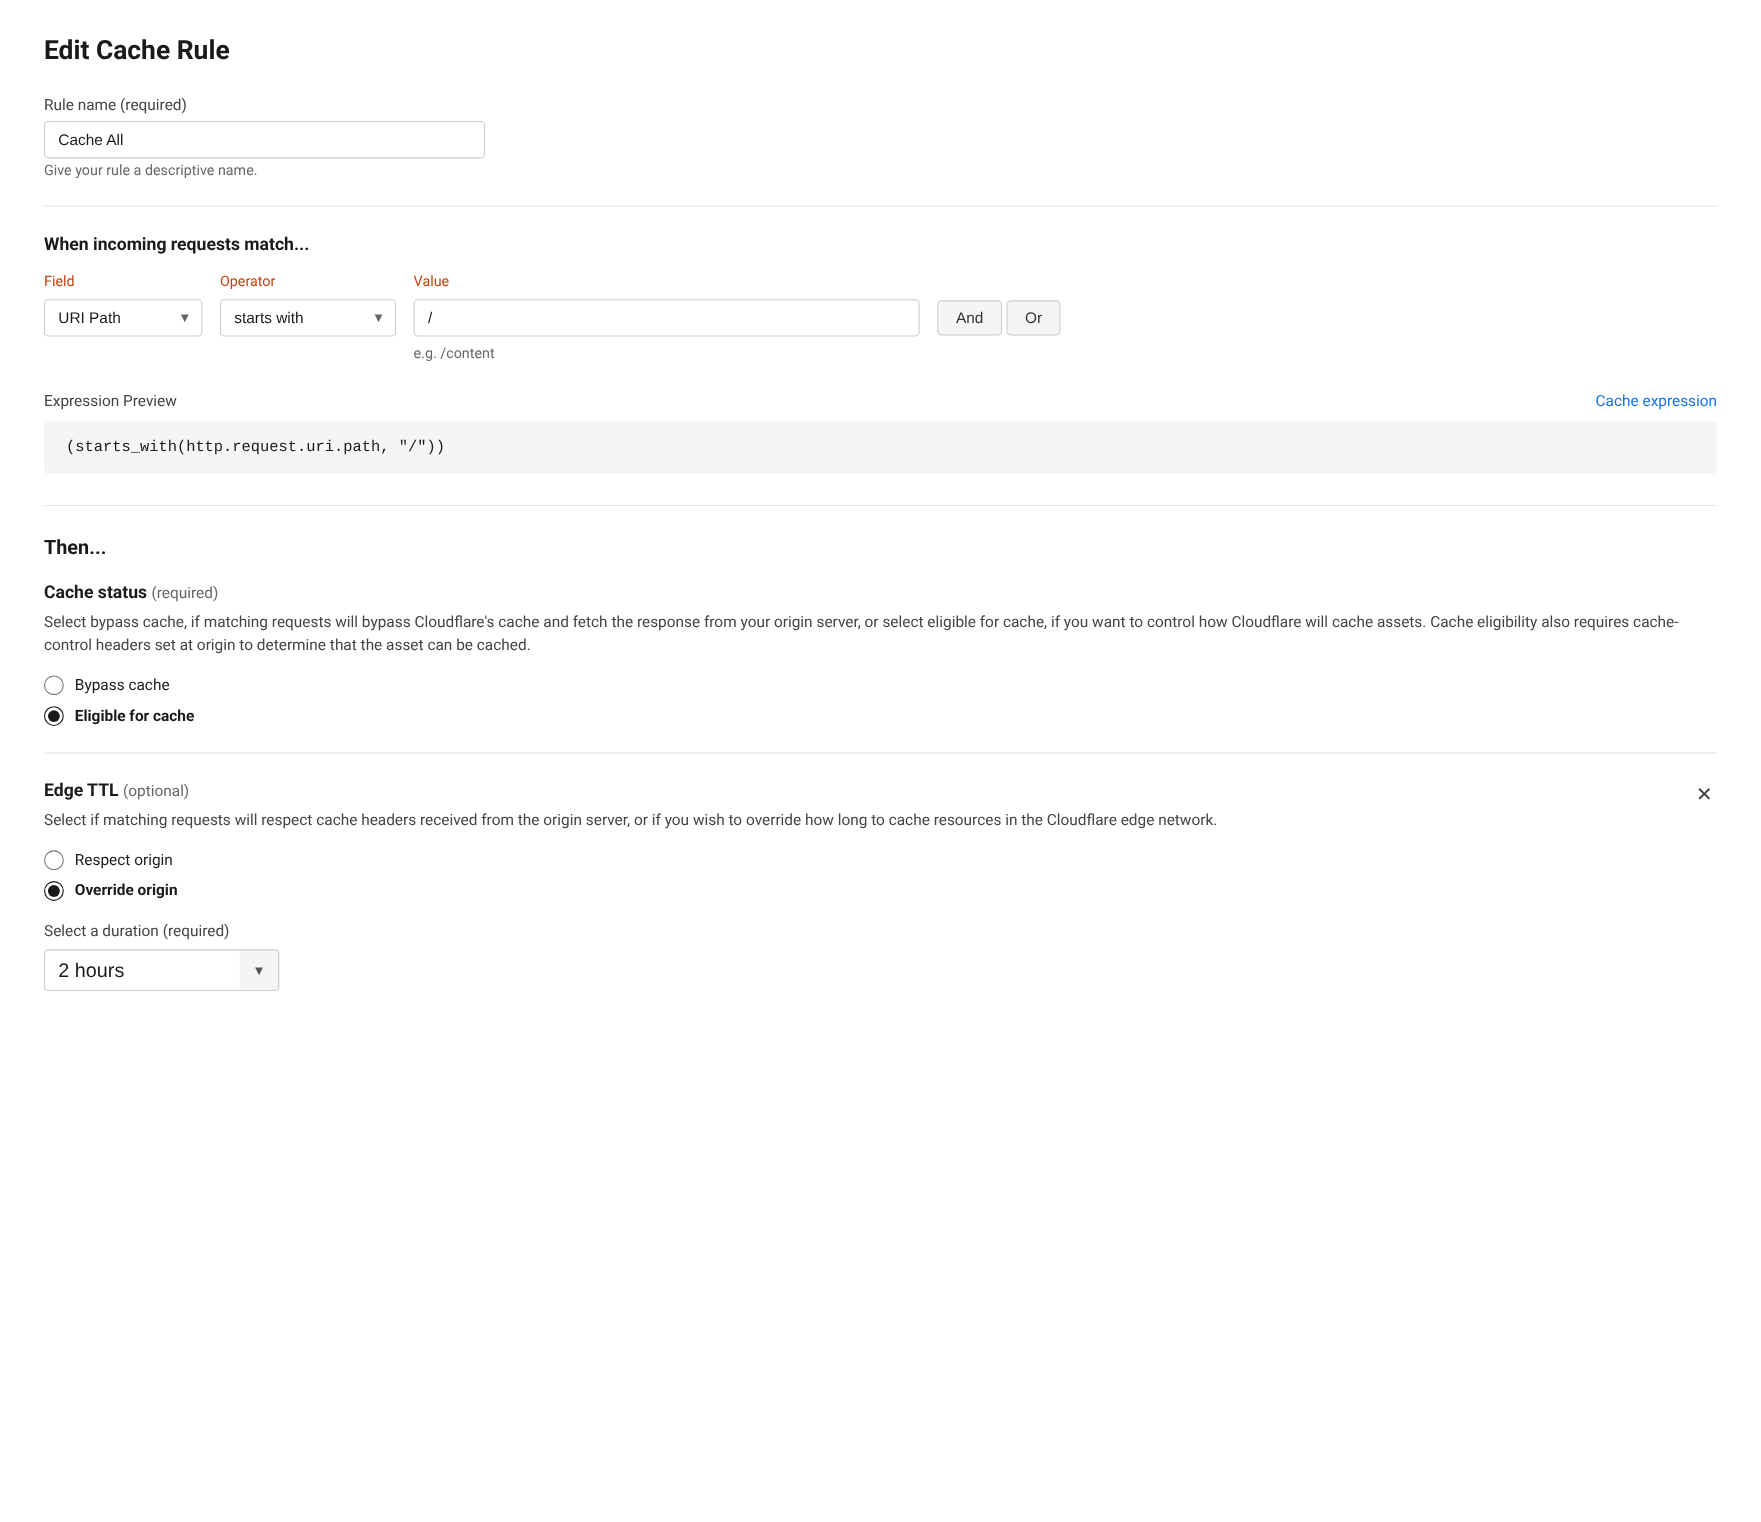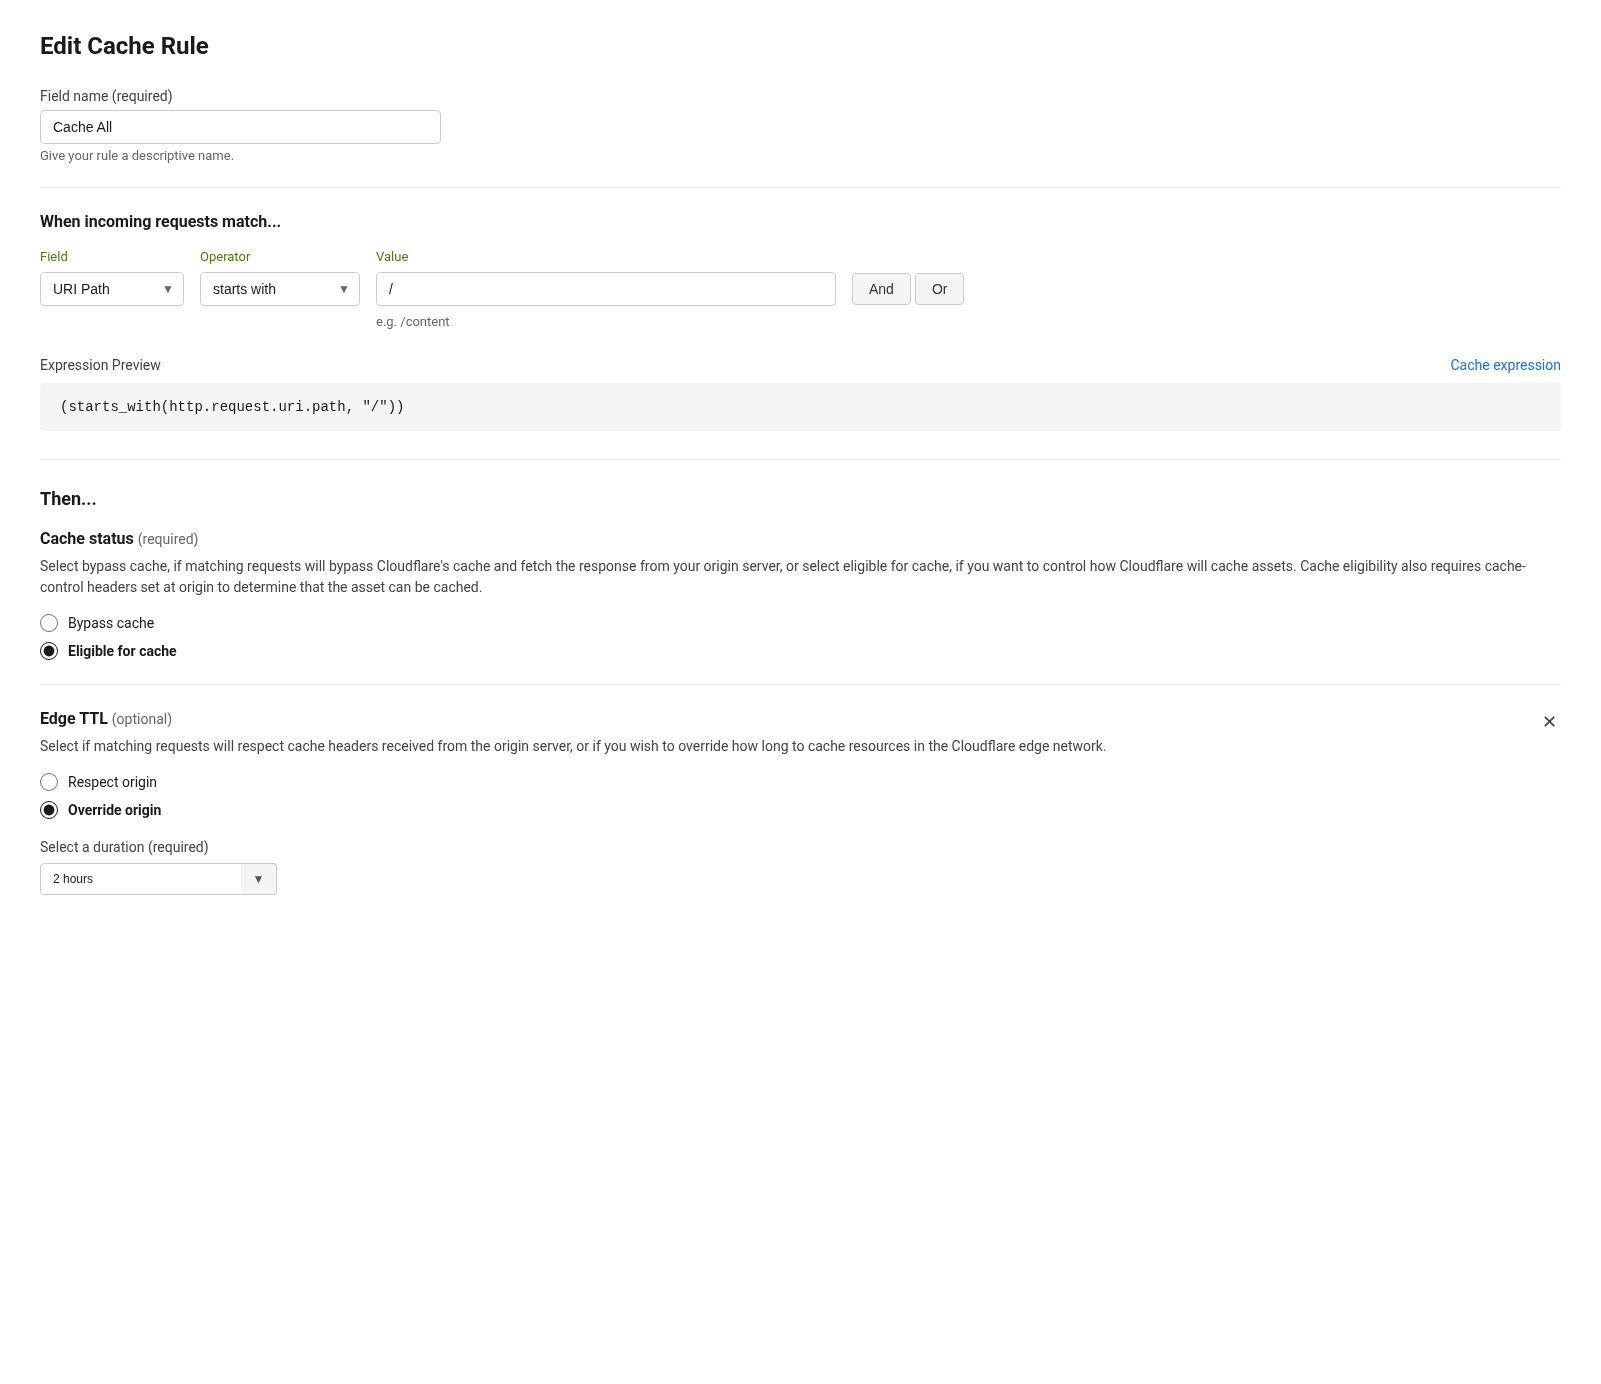--- a/index.html
+++ b/index.html
@@ -60,21 +60,21 @@
       gap: 16px;
       flex-wrap: wrap;
     }
     .field-group {
       display: flex;
       flex-direction: column;
       gap: 4px;
     }
     .field-label {
       font-size: 13px;
-      color: #4d7c0f;
+      color: #c2410c;
       margin-bottom: 4px;
     }
     .select-wrapper {
       position: relative;
       display: inline-block;
     }
     .select-input {
       appearance: none;
       -webkit-appearance: none;
       border: 1px solid #ccc;
@@ -228,25 +228,25 @@
     .duration-select-wrapper {
       position: relative;
       display: inline-block;
     }
     .duration-select {
       appearance: none;
       -webkit-appearance: none;
       border: 1px solid #ccc;
       border-radius: 4px;
       padding: 8px 40px 8px 12px;
-      font-size: 12px;
+      font-size: 18px;
       color: #1a1a1a;
       background: #fff;
       cursor: pointer;
-      width: 237px;
+      width: 214px;
       outline: none;
     }
     .duration-arrow-btn {
       position: absolute;
       right: 0;
       top: 0;
       height: 100%;
       width: 36px;
       background: #f5f5f5;
       border: 1px solid #ccc;
@@ -260,21 +260,21 @@
       color: #555;
       font-size: 12px;
     }
   </style>
 </head>
 <body>
 
 <h1 class="page-title">Edit Cache Rule</h1>
 
 <div class="form-group">
-  <label class="form-label">Field name (required)</label>
+  <label class="form-label">Rule name (required)</label>
   <input class="form-input" type="text" value="Cache All" style="">
   <p class="form-hint">Give your rule a descriptive name.</p>
 </div>
 
 <hr class="divider">
 
 <div class="section">
   <h2 class="section-title">When incoming requests match...</h2>
 
   <div class="fields-row">

